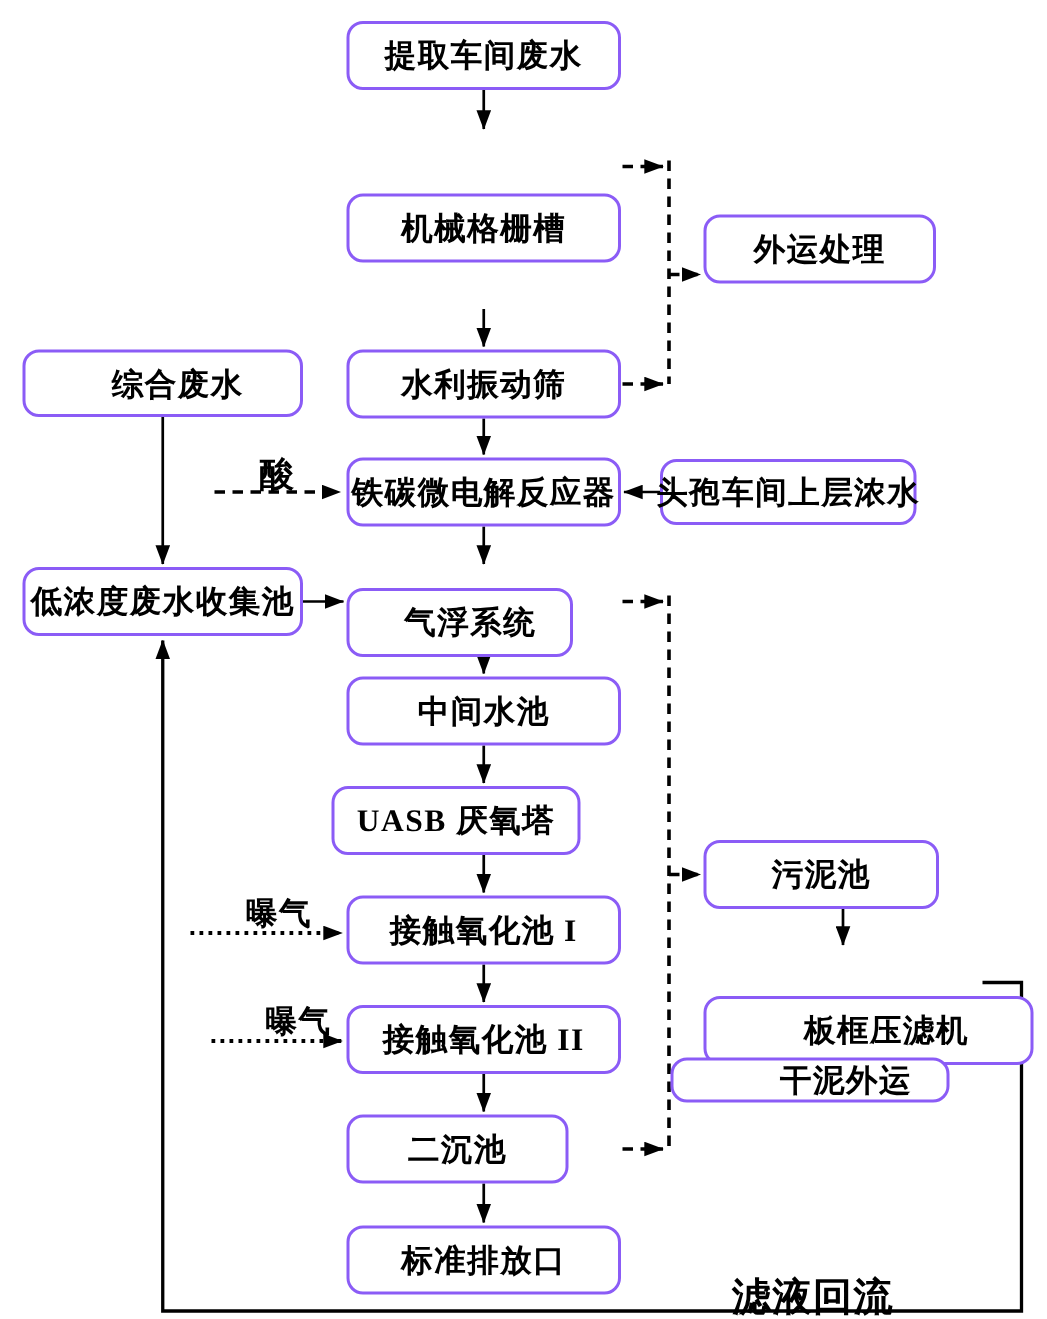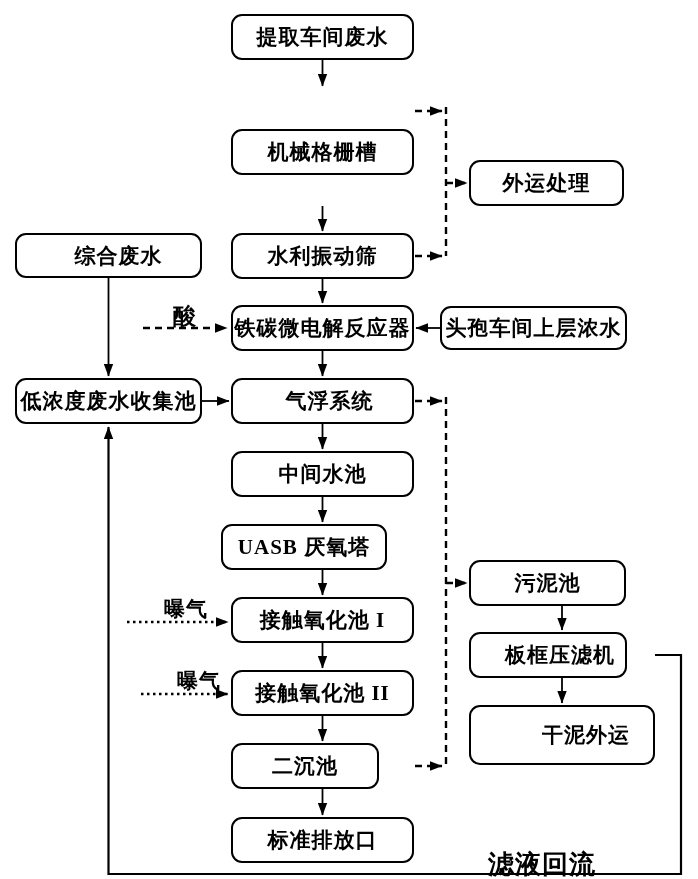--- a/index.html
+++ b/index.html
@@ -3,21 +3,21 @@
 <meta charset="utf-8">
 <style>
   html,body{margin:0;padding:0;background:#ffffff;}
   .stage{
     position:relative;width:698px;height:879px;background:#ffffff;overflow:hidden;
     font-family:"Liberation Serif","DejaVu Serif",serif;color:#000;
   }
   svg.wires{position:absolute;left:0;top:0;width:698px;height:879px;}
   .node{
     position:absolute;box-sizing:border-box;background:#ffffff;
-    border:2px solid #000000;border-radius:11px;
+    border:2px solid #8b5cf6;border-radius:11px;
     display:flex;align-items:center;justify-content:center;
     font-weight:bold;font-size:21px;letter-spacing:1px;white-space:nowrap;
   }
   .flabel{
     position:absolute;font-weight:bold;font-size:21px;letter-spacing:1px;
     white-space:nowrap;background:transparent;
   }
 </style>
 </head>
 <body>
@@ -71,35 +71,35 @@
     <g stroke="#000" stroke-width="2.6" fill="none" stroke-dasharray="2.5 3.5">
       <path d="M127,622 H228" marker-end="url(#ah)"></path>
       <path d="M141,694 H228" marker-end="url(#ah)"></path>
     </g>
   </svg>
 
   <div class="node" style="left:231px;top:14px;width:183px;height:46px;">提取车间废水</div>
   <div class="node" style="left:231px;top:88px;width:183px;height:46px;margin-top:41px;">机械格栅槽</div>
   <div class="node" style="left:231px;top:233px;width:183px;height:46px;">水利振动筛</div>
   <div class="node" style="left:231px;top:305px;width:183px;height:46px;">铁碳微电解反应器</div>
-  <div class="node" style="left:231px;top:378px;width:183px;height:46px;padding-left:14px;">气浮系统</div>
+  <div class="node" style="left:231px;top:392px;width:151px;height:46px;padding-left:14px;">气浮系统</div>
   <div class="node" style="left:231px;top:451px;width:183px;height:46px;">中间水池</div>
   <div class="node" style="left:221px;top:524px;width:166px;height:46px;">UASB 厌氧塔</div>
   <div class="node" style="left:231px;top:597px;width:183px;height:46px;">接触氧化池 I</div>
   <div class="node" style="left:231px;top:670px;width:183px;height:46px;">接触氧化池 II</div>
   <div class="node" style="left:231px;top:743px;width:148px;height:46px;">二沉池</div>
   <div class="node" style="left:231px;top:817px;width:183px;height:46px;">标准排放口</div>
 
   <div class="node" style="left:15px;top:233px;width:187px;height:45px;padding-left:20px;">综合废水</div>
   <div class="node" style="left:15px;top:378px;width:187px;height:46px;">低浓度废水收集池</div>
 
-  <div class="node" style="left:469px;top:160px;width:155px;height:46px;">外运处理</div>
-  <div class="node" style="left:440px;top:306px;width:187px;height:44px;text-align:center;">头孢车间上层浓水</div>
+  <div class="node" style="left:469px;top:143px;width:155px;height:46px;">外运处理</div>
+  <div class="node" style="left:440px;top:306px;width:171px;height:44px;text-align:center;">头孢车间上层浓水</div>
   <div class="node" style="left:469px;top:560px;width:157px;height:46px;">污泥池</div>
-  <div class="node" style="left:469px;top:632px;width:158px;height:46px;padding-left:24px;">板框压滤机</div>
-  <div class="node" style="left:469px;top:705px;width:186px;height:60px;padding-left:48px;">干泥外运</div>
+  <div class="node" style="left:469px;top:664px;width:220px;height:46px;padding-left:24px;">板框压滤机</div>
+  <div class="node" style="left:447px;top:705px;width:186px;height:30px;padding-left:48px;">干泥外运</div>
 
   <div class="flabel" style="left:173px;top:301px;font-size:23px;">酸</div>
   <div class="flabel" style="left:164px;top:595px;">曝气</div>
   <div class="flabel" style="left:177px;top:667px;">曝气</div>
   <div class="flabel" style="left:488px;top:847px;font-size:26px;">滤液回流</div>
 
 </div>
 
 </body></html>

